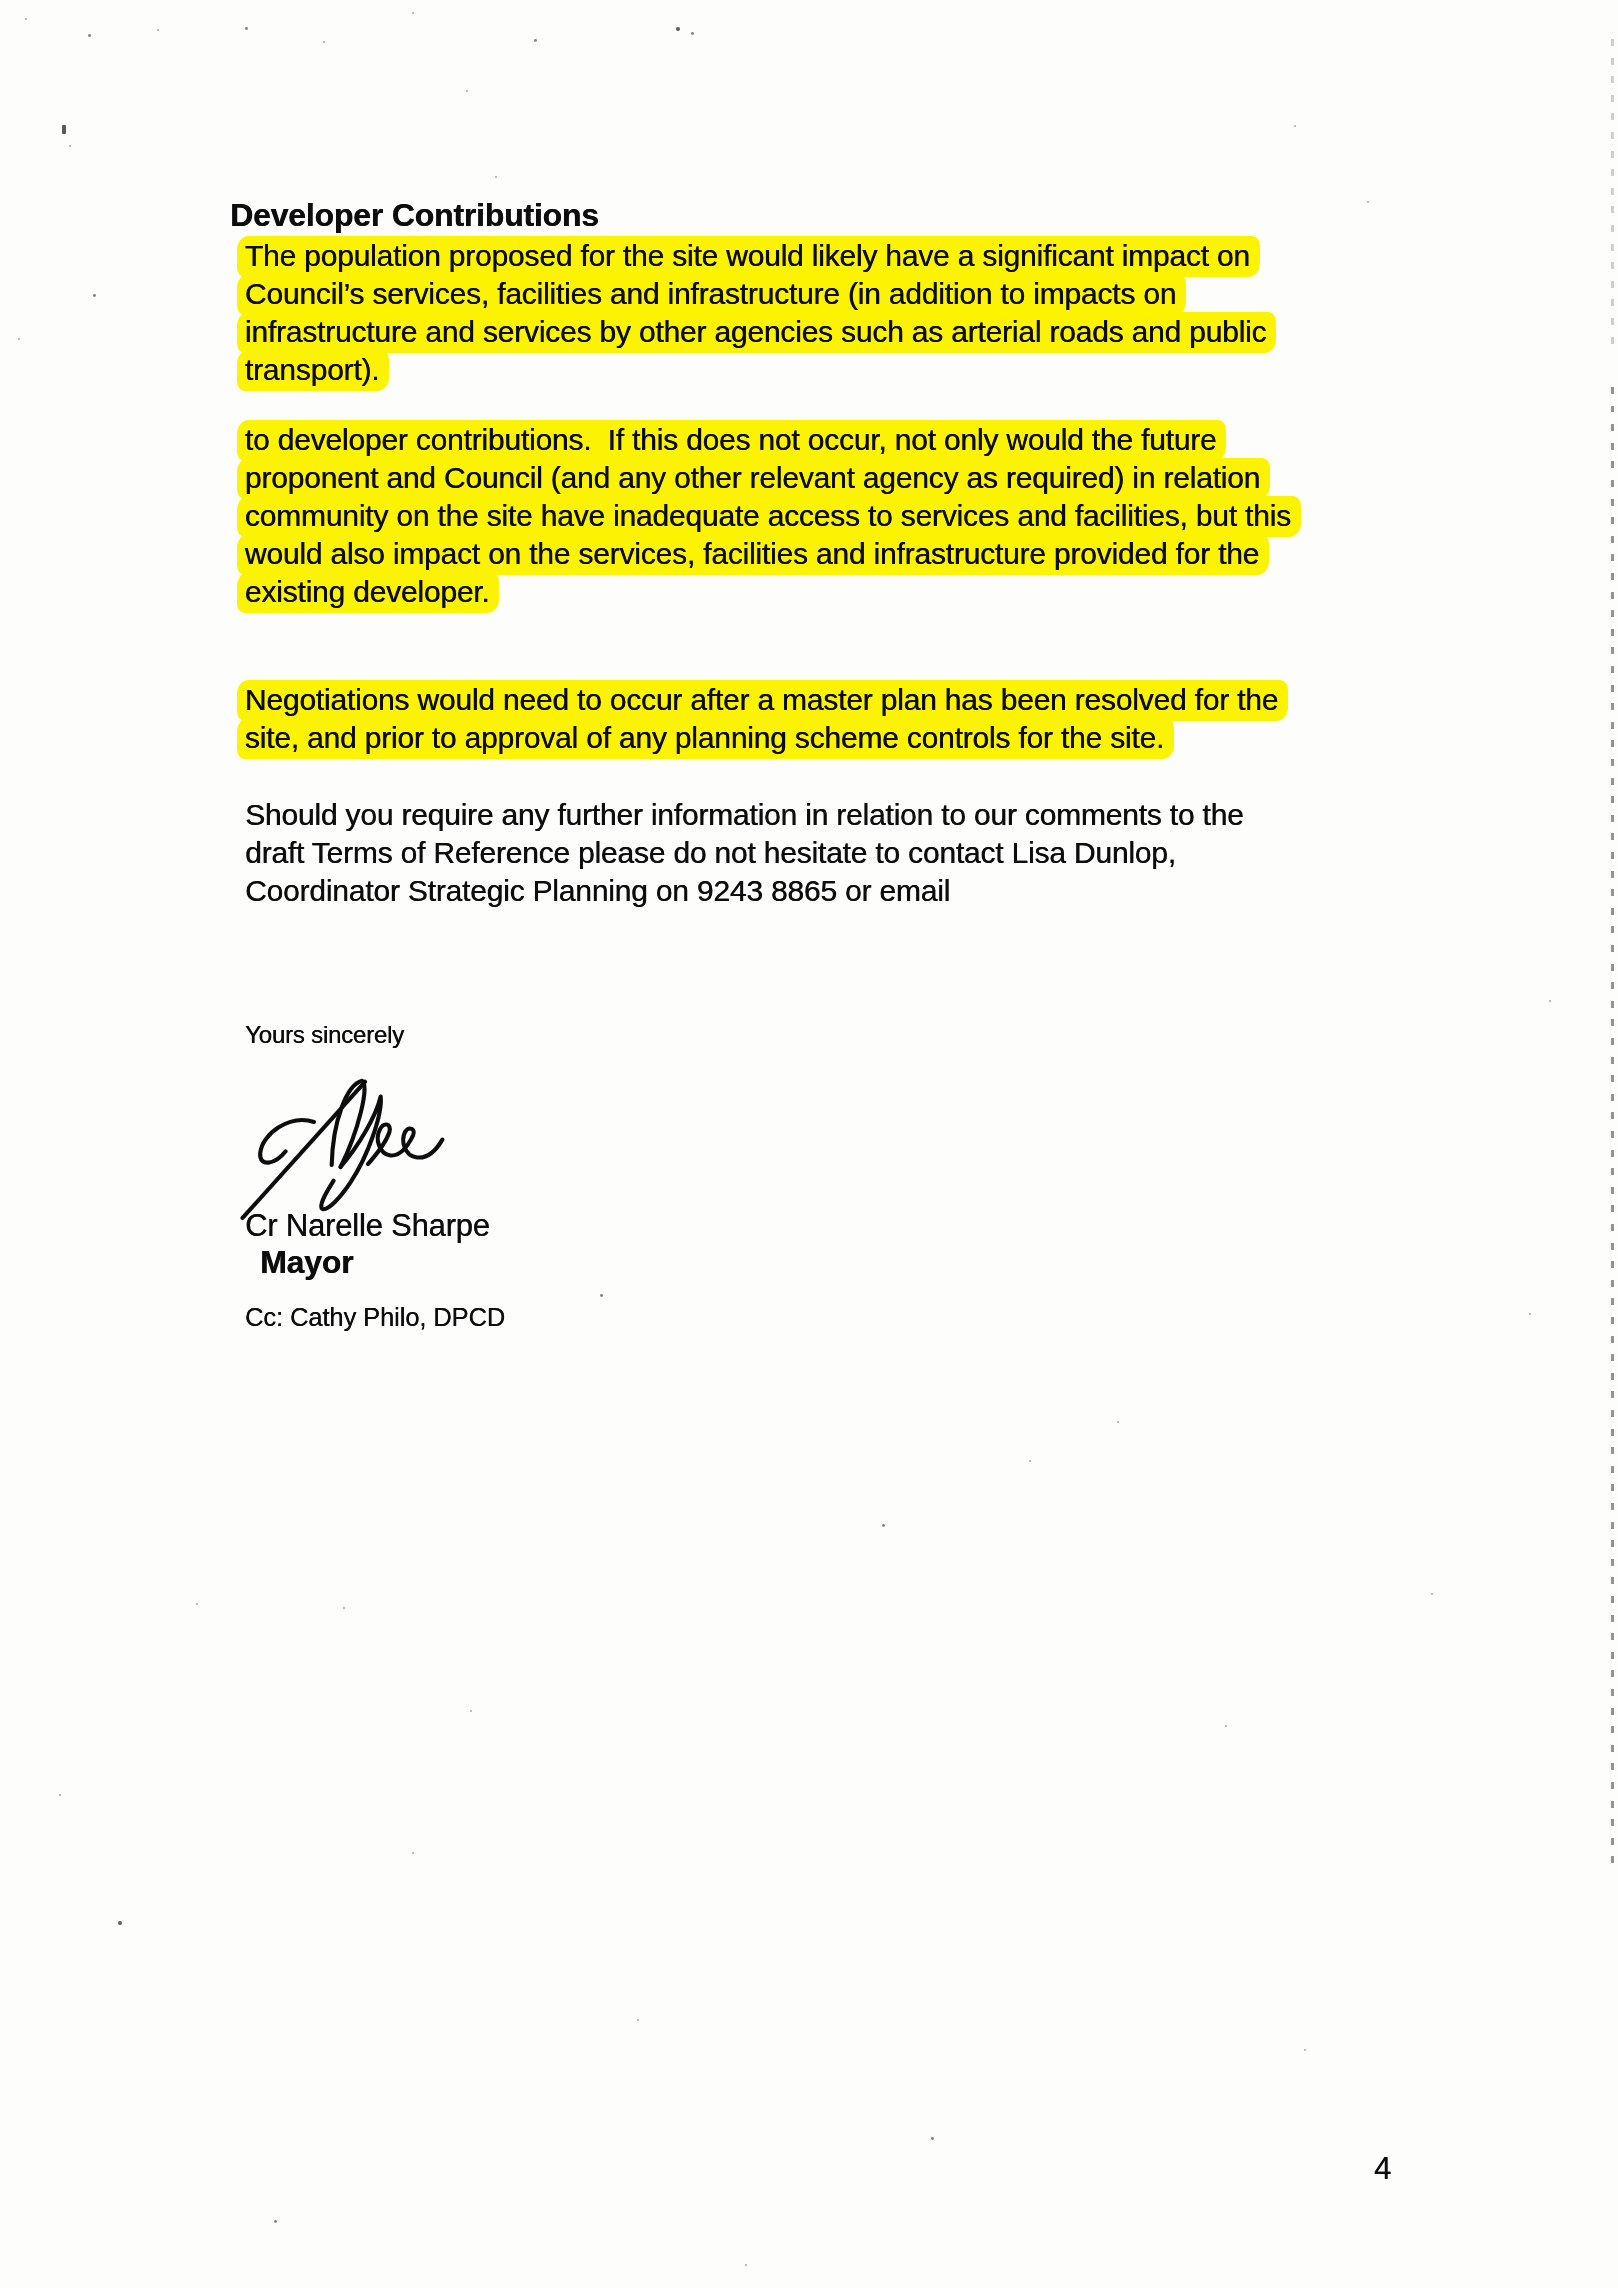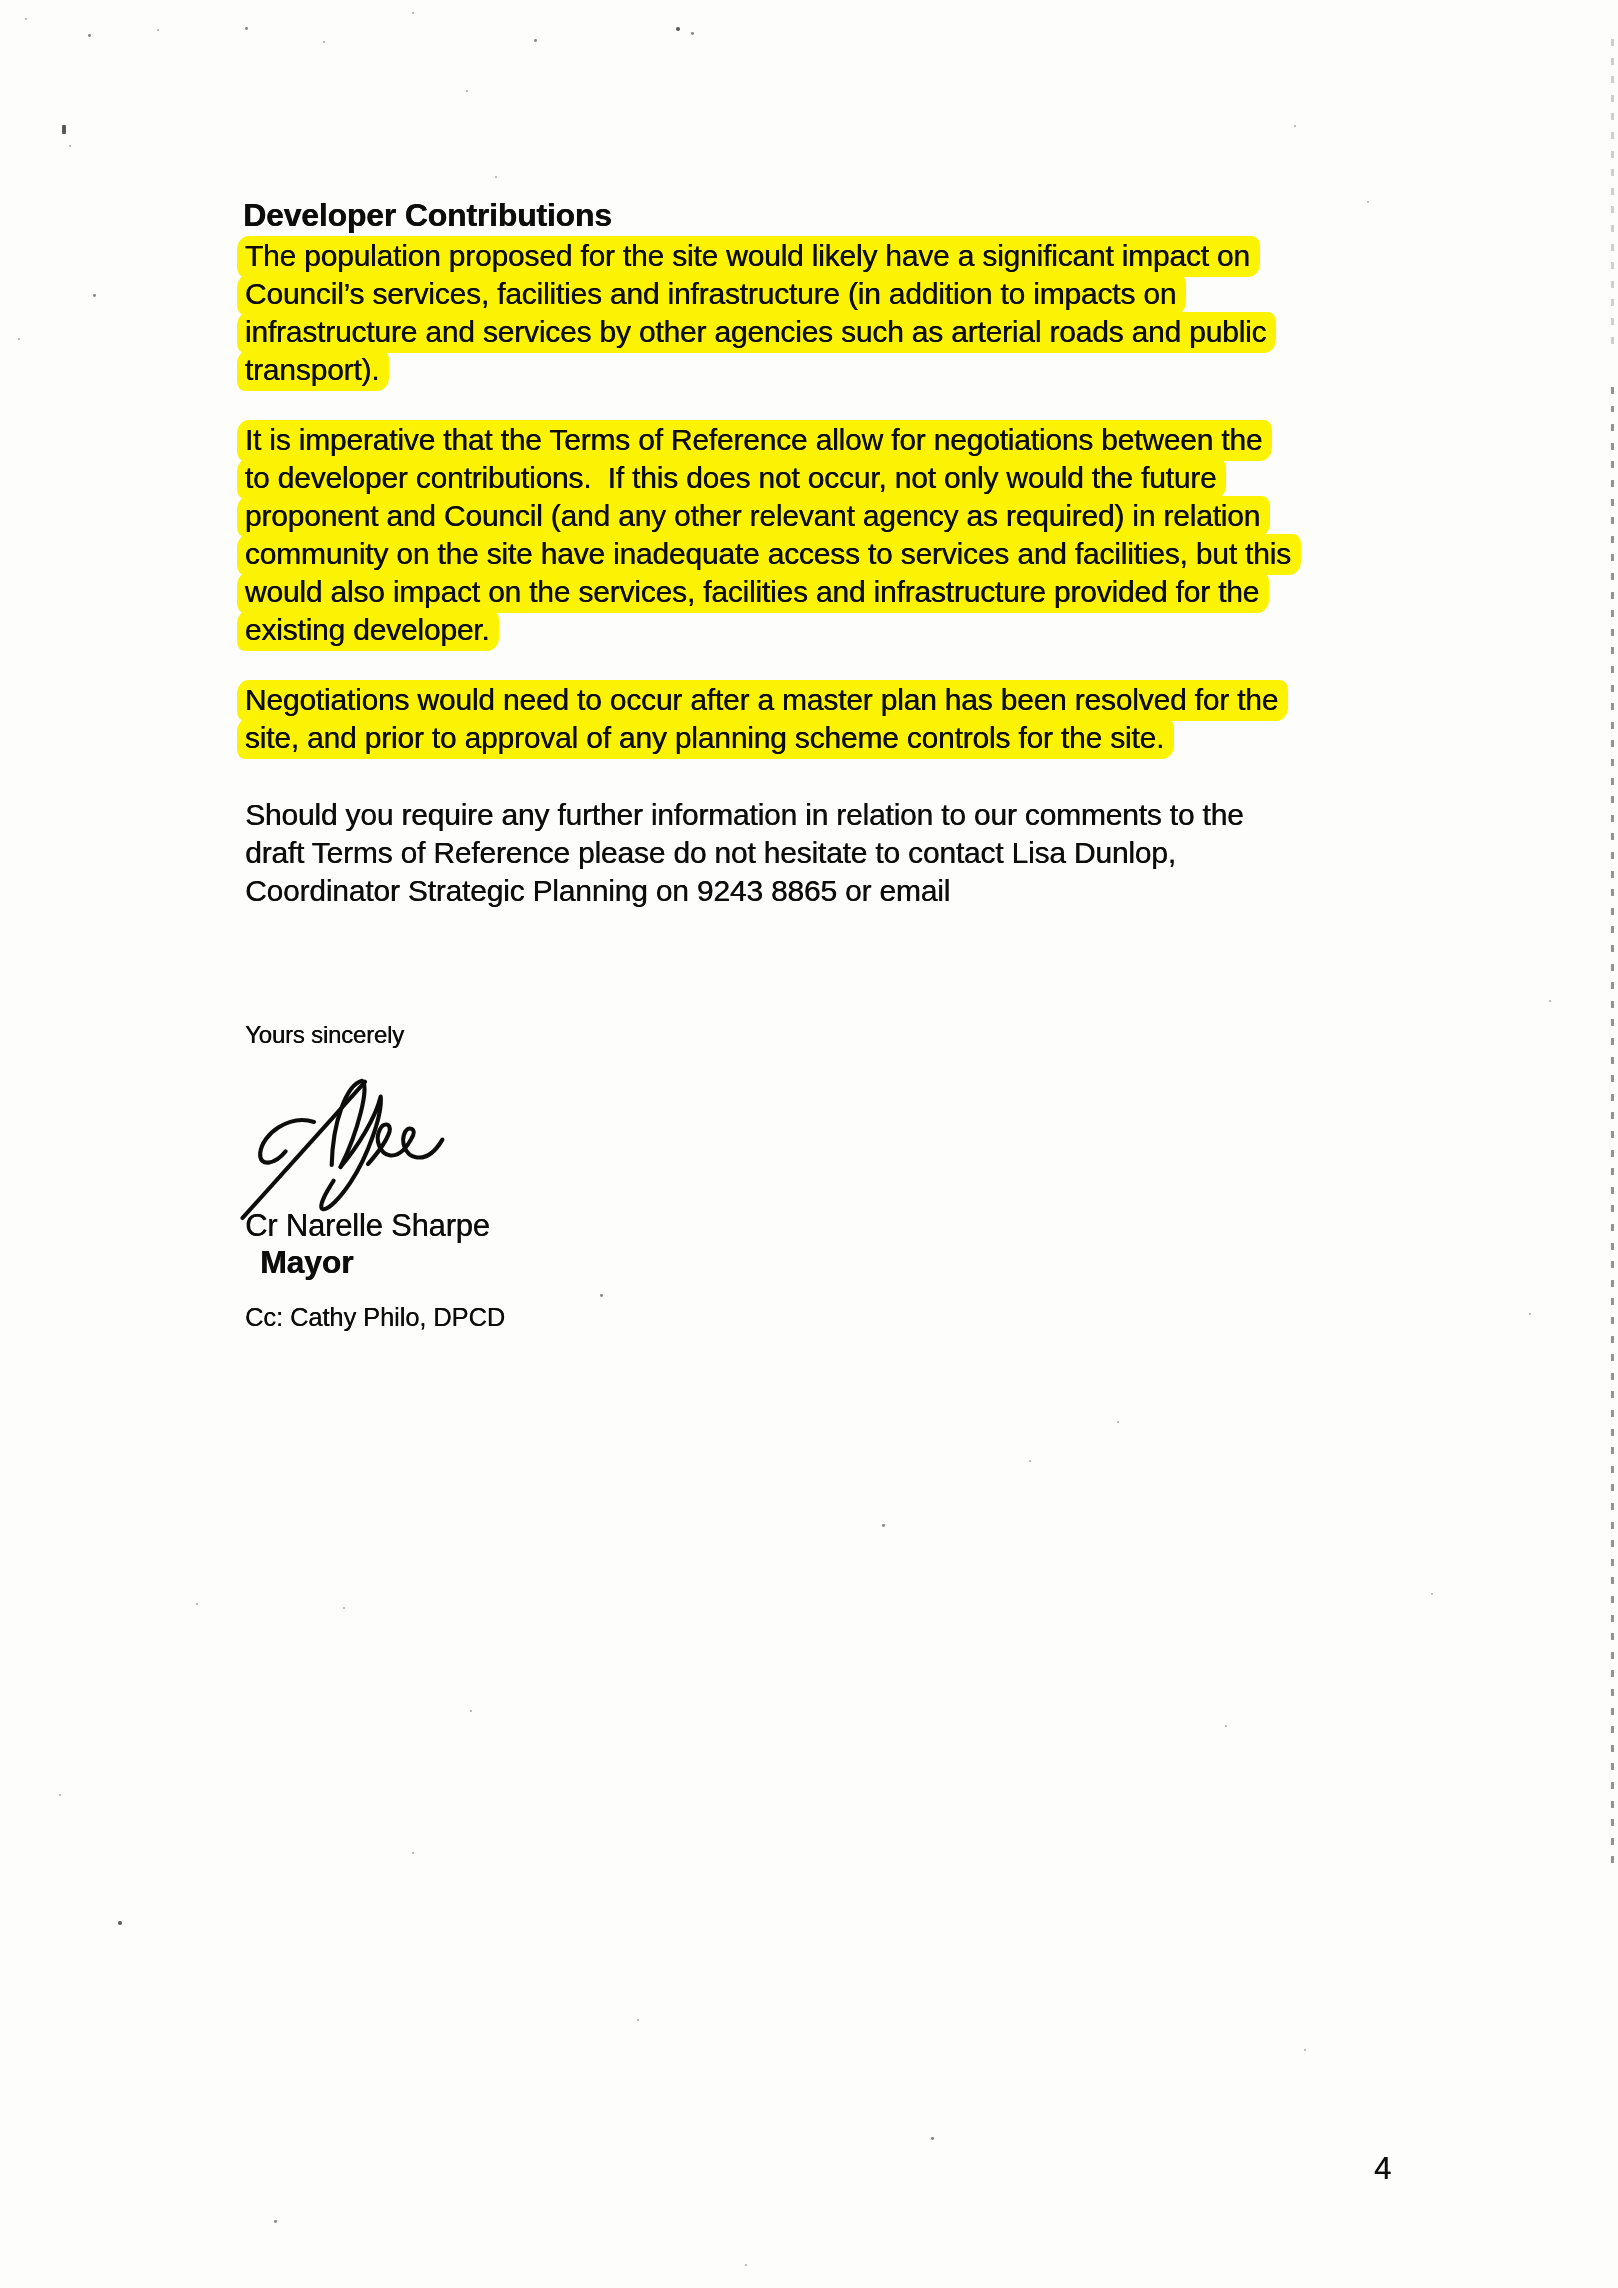--- a/index.html
+++ b/index.html
@@ -12,21 +12,21 @@
     position:relative;
     width:1618px;height:2289px;
     background:var(--paper);
     overflow:hidden;
     font-family:"Liberation Sans", sans-serif;
     color:var(--ink);
   }
   .abs{position:absolute;}
   
   .heading{
-    left:243px;top:197px;
+    left:230px;top:197px;
     font-size:32px;font-weight:bold;letter-spacing:-0.2px;
     text-shadow:0.4px 0 0 currentColor;
     white-space:nowrap;
   }
   .para{left:237px;}
   .para .line{
     height:38px;line-height:38px;
     font-size:30px;letter-spacing:-0.2px;
     white-space:nowrap;
     text-shadow:0.4px 0 0 currentColor;
@@ -91,21 +91,20 @@
   <div class="abs heading">Developer Contributions</div>
 
   <div class="abs para" style="top:237px">
     <div class="line"><span class="hl">The population proposed for the site would likely have a significant impact on</span></div>
     <div class="line"><span class="hl">Council’s services, facilities and infrastructure (in addition to impacts on</span></div>
     <div class="line"><span class="hl">infrastructure and services by other agencies such as arterial roads and public</span></div>
     <div class="line"><span class="hl">transport).</span></div>
   </div>
 
   <div class="abs para" style="top:421px">
-    <div class="line"><span class="hl">It is imperative that the Terms of Reference allow for negotiations between the</span></div>
     <div class="line"><span class="hl">to developer contributions.  If this does not occur, not only would the future</span></div>
     <div class="line"><span class="hl">proponent and Council (and any other relevant agency as required) in relation</span></div>
     <div class="line"><span class="hl">community on the site have inadequate access to services and facilities, but this</span></div>
     <div class="line"><span class="hl">would also impact on the services, facilities and infrastructure provided for the</span></div>
     <div class="line"><span class="hl">existing developer.</span></div>
   </div>
 
   <div class="abs para" style="top:681px">
     <div class="line"><span class="hl">Negotiations would need to occur after a master plan has been resolved for the</span></div>
     <div class="line"><span class="hl">site, and prior to approval of any planning scheme controls for the site.</span></div>

